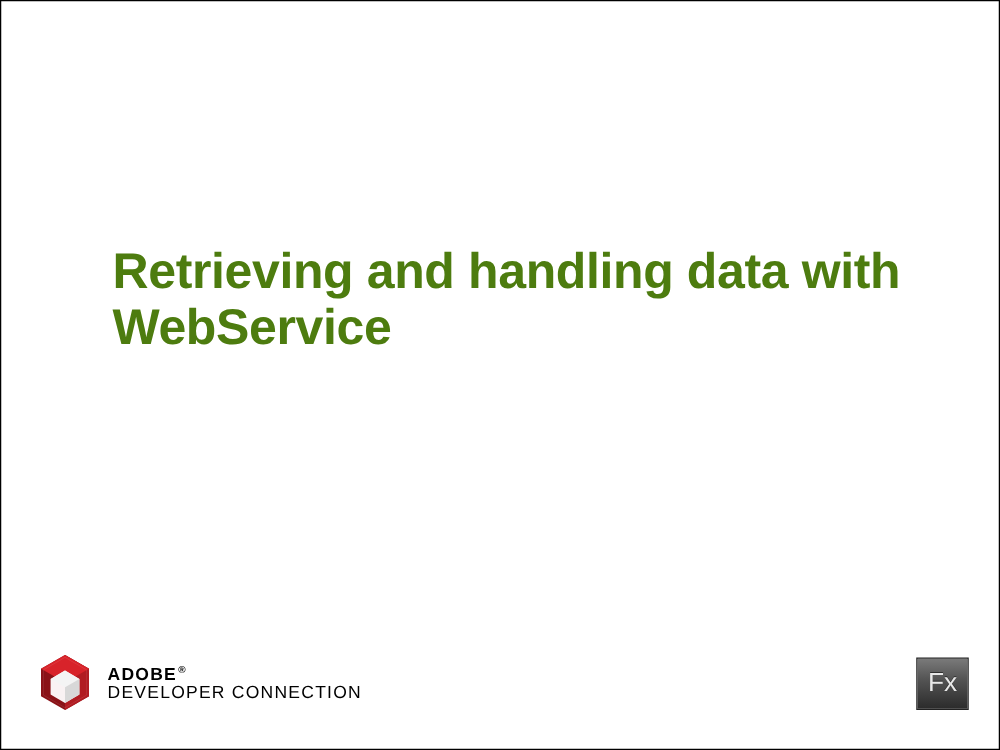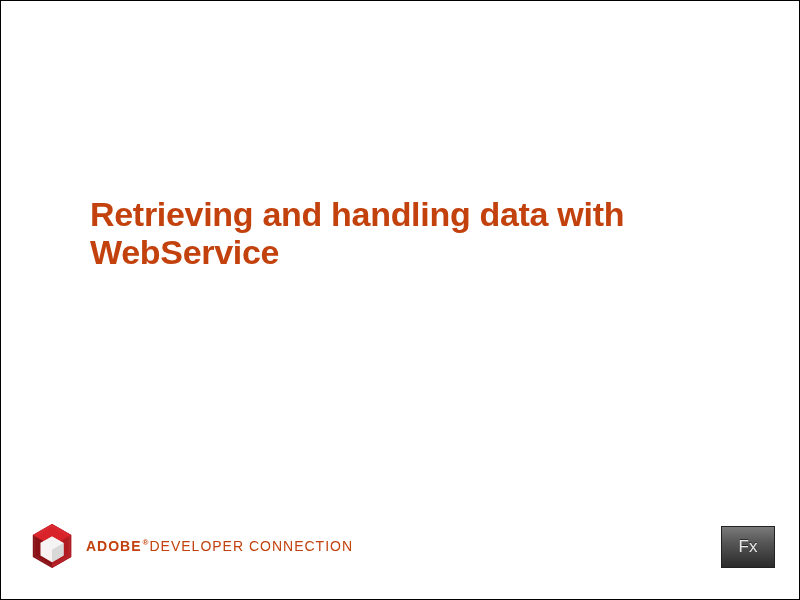--- a/index.html
+++ b/index.html
@@ -17,23 +17,23 @@
       width: 800px;
       height: 600px;
       border: 1px solid #000;
       pointer-events: none;
     }
     .title {
       position: absolute;
       top: 195px;
       left: 90px;
       right: 60px;
-      font-size: 34px;
+      font-size: 40px;
       font-weight: 600;
-      color: #c2410c;
+      color: #4d7c0f;
       line-height: 1.12;
       letter-spacing: -0.3px;
     }
     .footer {
       position: absolute;
       bottom: 0;
       left: 0;
       right: 0;
       height: 95px;
     }
@@ -45,44 +45,45 @@
       align-items: center;
       gap: 10px;
     }
     .adobe-logo-svg {
       width: 48px;
       height: 48px;
       display: block;
     }
     .adobe-text {
       display: flex;
+      flex-direction: column;
       line-height: 1.02;
-      color: #c2410c;
+      color: #000000;
       font-size: 14px;
       letter-spacing: 1px;
       justify-content: space-between;
     }
     .adobe-line1 { font-weight: 600; }
     .adobe-line2 { font-weight: 400; }
     .reg-mark {
       font-size: 8px;
       vertical-align: super;
       margin-left: 1px;
     }
     .fx-badge {
       position: absolute;
       right: 25px;
       bottom: 32px;
-      width: 54px;
+      width: 42px;
       height: 42px;
       background: linear-gradient(to bottom, #7a7a7a 0%, #555 40%, #2b2b2b 100%);
       border: 1px solid #222;
       color: #e8e8e8;
       font-family: Arial, sans-serif;
-      font-size: 17px;
+      font-size: 21px;
       font-weight: normal;
       display: flex;
       align-items: center;
       justify-content: center;
       text-shadow: 0 -1px 0 rgba(0,0,0,0.5);
     }
     .copyright {
       position: absolute;
       bottom: 6px;
       left: 0;

